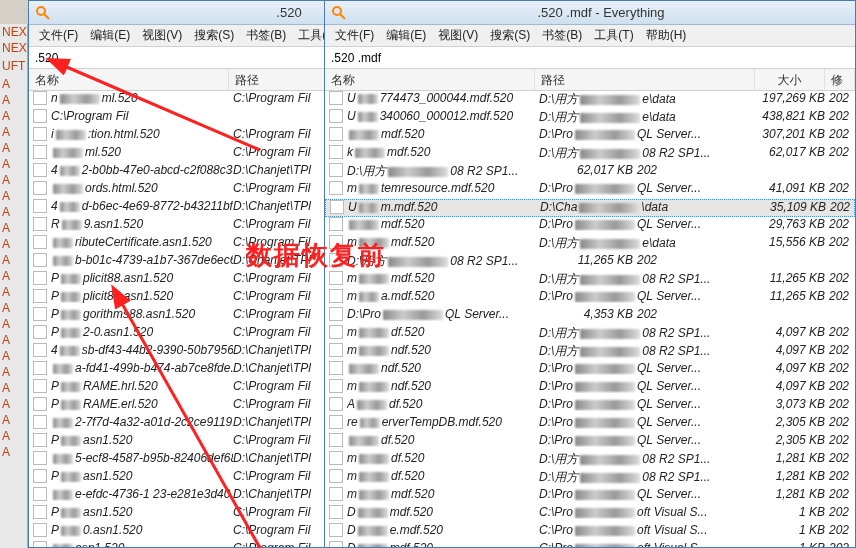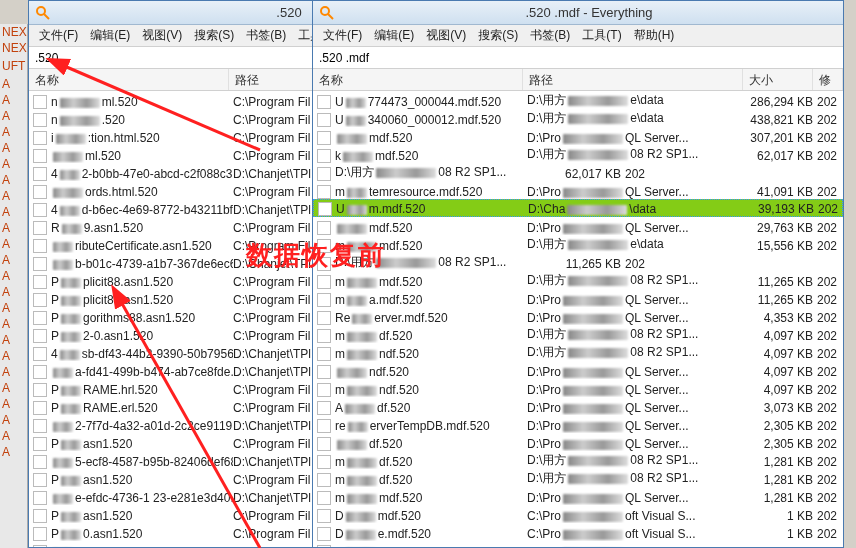--- a/index.html
+++ b/index.html
@@ -1,31 +1,31 @@
 <!DOCTYPE html>
 <html><head>
 <meta charset="utf-8">
 <style>
 * { margin: 0; padding: 0; box-sizing: border-box; font-family: "Microsoft YaHei", "SimSun", sans-serif; font-size: 12px; }
 body { background: #d4d0c8; width: 856px; height: 548px; overflow: hidden; position: relative; }
 .window { position: absolute; background: #fff; border: 1px solid #4a7ab0; display: flex; flex-direction: column; }
 .win-left { left: 28px; top: 0; width: 500px; height: 548px; z-index: 1; }
-.win-right { left: 312px; top: 0; width: 532px; height: 548px; z-index: 2; }
+.win-right { left: 324px; top: 0; width: 532px; height: 548px; z-index: 2; }
 .titlebar { height: 24px; background: linear-gradient(#e8f0f8,#cfe0f0); display: flex; align-items: center; padding: 0 6px; border-bottom: 1px solid #a0b8d0; }
 .titlebar .mag { width: 16px; height: 16px; margin-right: 6px; }
 .titlebar .title { flex: 1; text-align: center; color: #333; font-size: 13px; }
 .menubar { height: 22px; background: #f0f0f0; display: flex; align-items: center; padding: 0 4px; border-bottom: 1px solid #d0d0d0; }
 .menubar span { padding: 2px 6px; color: #222; cursor: default; }
 .searchbar { height: 22px; border-bottom: 1px solid #d0d0d0; padding: 2px 4px; background: #fff; }
 .searchbar input { width: 100%; border: none; outline: none; font-size: 12px; padding: 2px; }
 .header { height: 22px; background: #f5f5f5; display: flex; border-bottom: 1px solid #d0d0d0; }
 .header .col { padding: 3px 6px; border-right: 1px solid #e0e0e0; color: #333; }
 .list { flex: 1; overflow: hidden; background: #fff; }
-.row { display: flex; height: 18px; align-items: flex-end; padding-left: 4px; }
-.row.sel { background: #84cc16; border: 1px dotted #3399ff; }
+.row { display: flex; height: 18px; align-items: flex-start; padding-left: 4px; font-style: italic; }
+.row.sel { background: #e5e5e5; border: 1px dotted #3399ff; }
 .row .ico { width: 14px; height: 14px; background: #fff; border: 1px solid #bbb; margin-right: 4px; flex-shrink: 0; }
 .cell { white-space: nowrap; overflow: hidden; color: #222; padding-right: 4px; }
 .cell.name { position: relative; }
 .blur { display: inline-block; background: linear-gradient(90deg,#888,#ccc,#999,#ddd); height: 10px; vertical-align: middle; margin: 0 2px; border-radius: 1px; filter: blur(1px); }
 .sidebar { position: absolute; left: 0; top: 24px; width: 28px; height: 524px; background: #e8e8e8; border-right: 1px solid #aaa; font-size: 10px; }
 .sidebar div { padding: 1px 2px; color: #c2410c; }
 .annotation { position: absolute; pointer-events: none; z-index: 5; }
 .anno-text { position: absolute; left: 246px; top: 238px; color: #ff2020; font-size: 26px; font-weight: bold; letter-spacing: 2px; }
 svg.arrows { position: absolute; left: 0; top: 0; width: 856px; height: 548px; }
 </style>
@@ -89,21 +89,20 @@
     <div class="col" style="flex:1">路径</div>
   </div>
   <div class="list" id="list-left">
       <div class="row">
         <span class="ico"></span>
   <span class="cell name" style="width:182px">n<span class="blur" style="width:40px"></span>ml.520</span>
   <span class="cell" style="flex:1">C:\Program Fil</span>
       </div>
       <div class="row">
         <span class="ico"></span>
-  <span class="cell name" style="width:182px">n<span class="blur" style="width:40px"></span>.520</span>
   <span class="cell" style="flex:1">C:\Program Fil</span>
       </div>
       <div class="row">
         <span class="ico"></span>
   <span class="cell name" style="width:182px">i<span class="blur" style="width:30px"></span>:tion.html.520</span>
   <span class="cell" style="flex:1">C:\Program Fil</span>
       </div>
       <div class="row">
         <span class="ico"></span>
   <span class="cell name" style="width:182px"><span class="blur" style="width:30px"></span>ml.520</span>
@@ -238,29 +237,29 @@
       <span>书签(B)</span>
       <span>工具(T)</span>
       <span>帮助(H)</span>
     </div>
   <div class="searchbar">
     <input value=".520 .mdf" style="">
   </div>
   <div class="header">
     <div class="col" style="width:210px">名称</div>
     <div class="col" style="width:220px">路径</div>
-    <div class="col" style="width:70px;text-align:left">大小</div>
+    <div class="col" style="width:70px;text-align:center">大小</div>
     <div class="col" style="flex:1">修改</div>
   </div>
   <div class="list" id="list-right">
       <div class="row">
         <span class="ico"></span>
   <span class="cell name" style="width:192px">U<span class="blur" style="width:20px"></span>774473_000044.mdf.520</span>
   <span class="cell" style="width:220px">D:\用方<span class="blur" style="width:60px"></span>e\data</span>
-  <span class="cell" style="width:70px;text-align:right">286,294 KB</span>
+  <span class="cell" style="width:70px;text-align:right">197,269 KB</span>
   <span class="cell" style="flex:1">202</span>
       </div>
       <div class="row">
         <span class="ico"></span>
   <span class="cell name" style="width:192px">U<span class="blur" style="width:20px"></span>340060_000012.mdf.520</span>
   <span class="cell" style="width:220px">D:\用方<span class="blur" style="width:60px"></span>e\data</span>
   <span class="cell" style="width:70px;text-align:right">438,821 KB</span>
   <span class="cell" style="flex:1">202</span>
       </div>
       <div class="row">
@@ -287,21 +286,21 @@
         <span class="ico"></span>
   <span class="cell name" style="width:192px">m<span class="blur" style="width:20px"></span>temresource.mdf.520</span>
   <span class="cell" style="width:220px">D:\Pro<span class="blur" style="width:60px"></span>QL Server...</span>
   <span class="cell" style="width:70px;text-align:right">41,091 KB</span>
   <span class="cell" style="flex:1">202</span>
       </div>
       <div class="row sel">
         <span class="ico"></span>
   <span class="cell name" style="width:192px">U<span class="blur" style="width:20px"></span>m.mdf.520</span>
   <span class="cell" style="width:220px">D:\Cha<span class="blur" style="width:60px"></span>\data</span>
-  <span class="cell" style="width:70px;text-align:right">39,193 KB</span>
+  <span class="cell" style="width:70px;text-align:right">35,109 KB</span>
   <span class="cell" style="flex:1">202</span>
       </div>
       <div class="row">
         <span class="ico"></span>
   <span class="cell name" style="width:192px"><span class="blur" style="width:30px"></span>mdf.520</span>
   <span class="cell" style="width:220px">D:\Pro<span class="blur" style="width:60px"></span>QL Server...</span>
   <span class="cell" style="width:70px;text-align:right">29,763 KB</span>
   <span class="cell" style="flex:1">202</span>
       </div>
       <div class="row">
@@ -326,21 +325,20 @@
       </div>
       <div class="row">
         <span class="ico"></span>
   <span class="cell name" style="width:192px">m<span class="blur" style="width:20px"></span>a.mdf.520</span>
   <span class="cell" style="width:220px">D:\Pro<span class="blur" style="width:60px"></span>QL Server...</span>
   <span class="cell" style="width:70px;text-align:right">11,265 KB</span>
   <span class="cell" style="flex:1">202</span>
       </div>
       <div class="row">
         <span class="ico"></span>
-  <span class="cell name" style="width:192px">Re<span class="blur" style="width:20px"></span>erver.mdf.520</span>
   <span class="cell" style="width:220px">D:\Pro<span class="blur" style="width:60px"></span>QL Server...</span>
   <span class="cell" style="width:70px;text-align:right">4,353 KB</span>
   <span class="cell" style="flex:1">202</span>
       </div>
       <div class="row">
         <span class="ico"></span>
   <span class="cell name" style="width:192px">m<span class="blur" style="width:30px"></span>df.520</span>
   <span class="cell" style="width:220px">D:\用方<span class="blur" style="width:60px"></span>08 R2 SP1...</span>
   <span class="cell" style="width:70px;text-align:right">4,097 KB</span>
   <span class="cell" style="flex:1">202</span>

